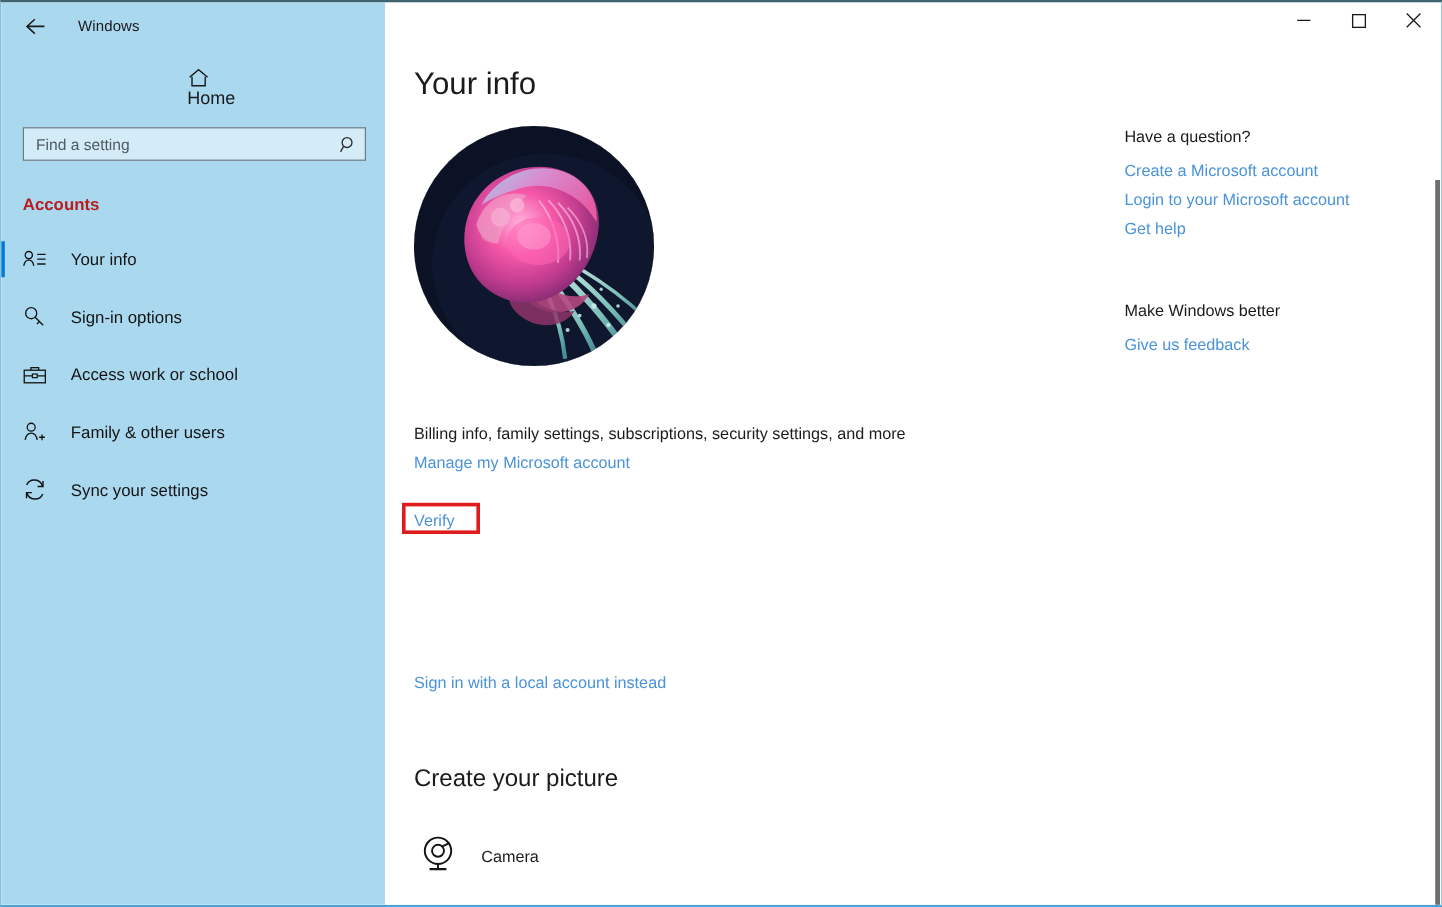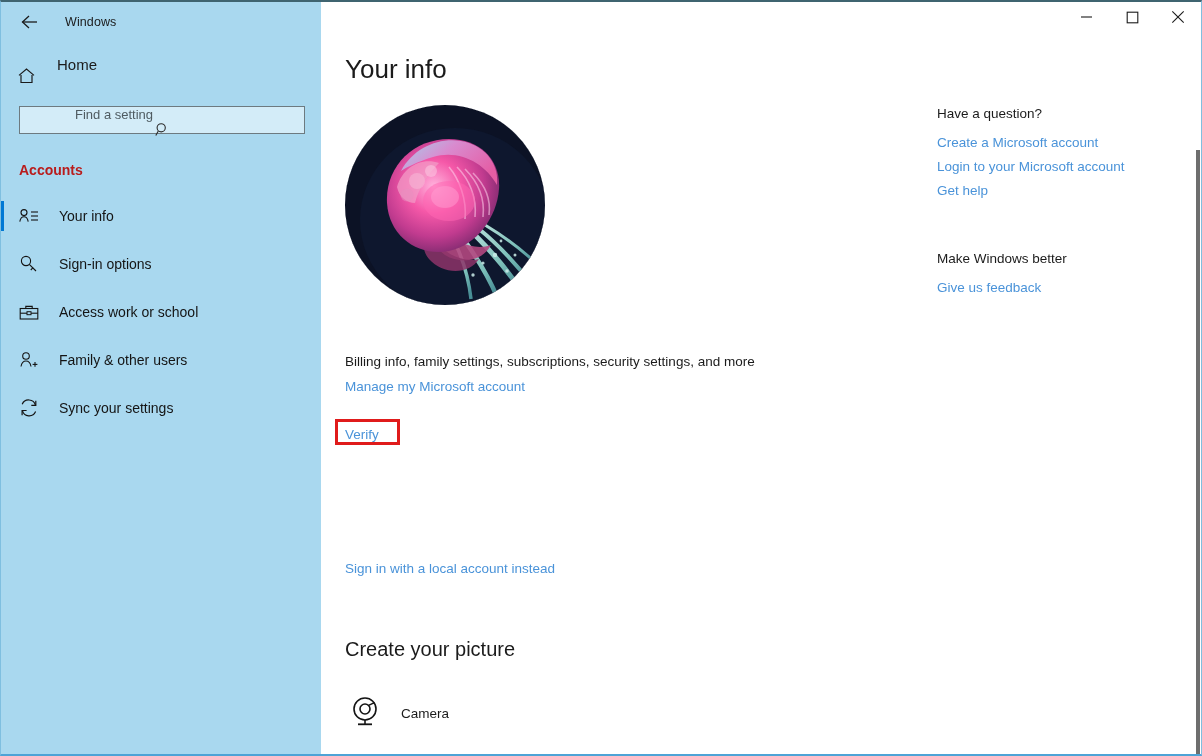--- a/index.html
+++ b/index.html
@@ -46,40 +46,41 @@
   }
   .app-title {
     margin-left: 20px;
     font-size: 12.5px;
     color: #1b1b1b;
     letter-spacing: .1px;
   }
 
   .home-row {
     display: flex;
+    align-items: center;
     height: 40px;
     margin-top: 14px;
     padding-left: 16px;
+    flex-direction: column;
   }
   .home-row .ico { width: 26px; display:flex; align-items:center; }
   .home-row .label {
     margin-left: 14px;
     font-size: 15px;
     color: #1b1b1b;
   }
 
   #search-wrap {
     margin: 10px 16px 0 18px;
     height: 28px;
     background: #d3ecf8;
     border: 1px solid #6d7a80;
     display: flex;
     align-items: center;
     position: relative;
-    flex-direction: column;
   }
   #search-input {
     flex: 1;
     border: none;
     outline: none;
     background: transparent;
     font-family: "Liberation Sans", sans-serif;
     font-size: 13px;
     color: #3a3a3a;
     padding: 0 8px 0 10px;

